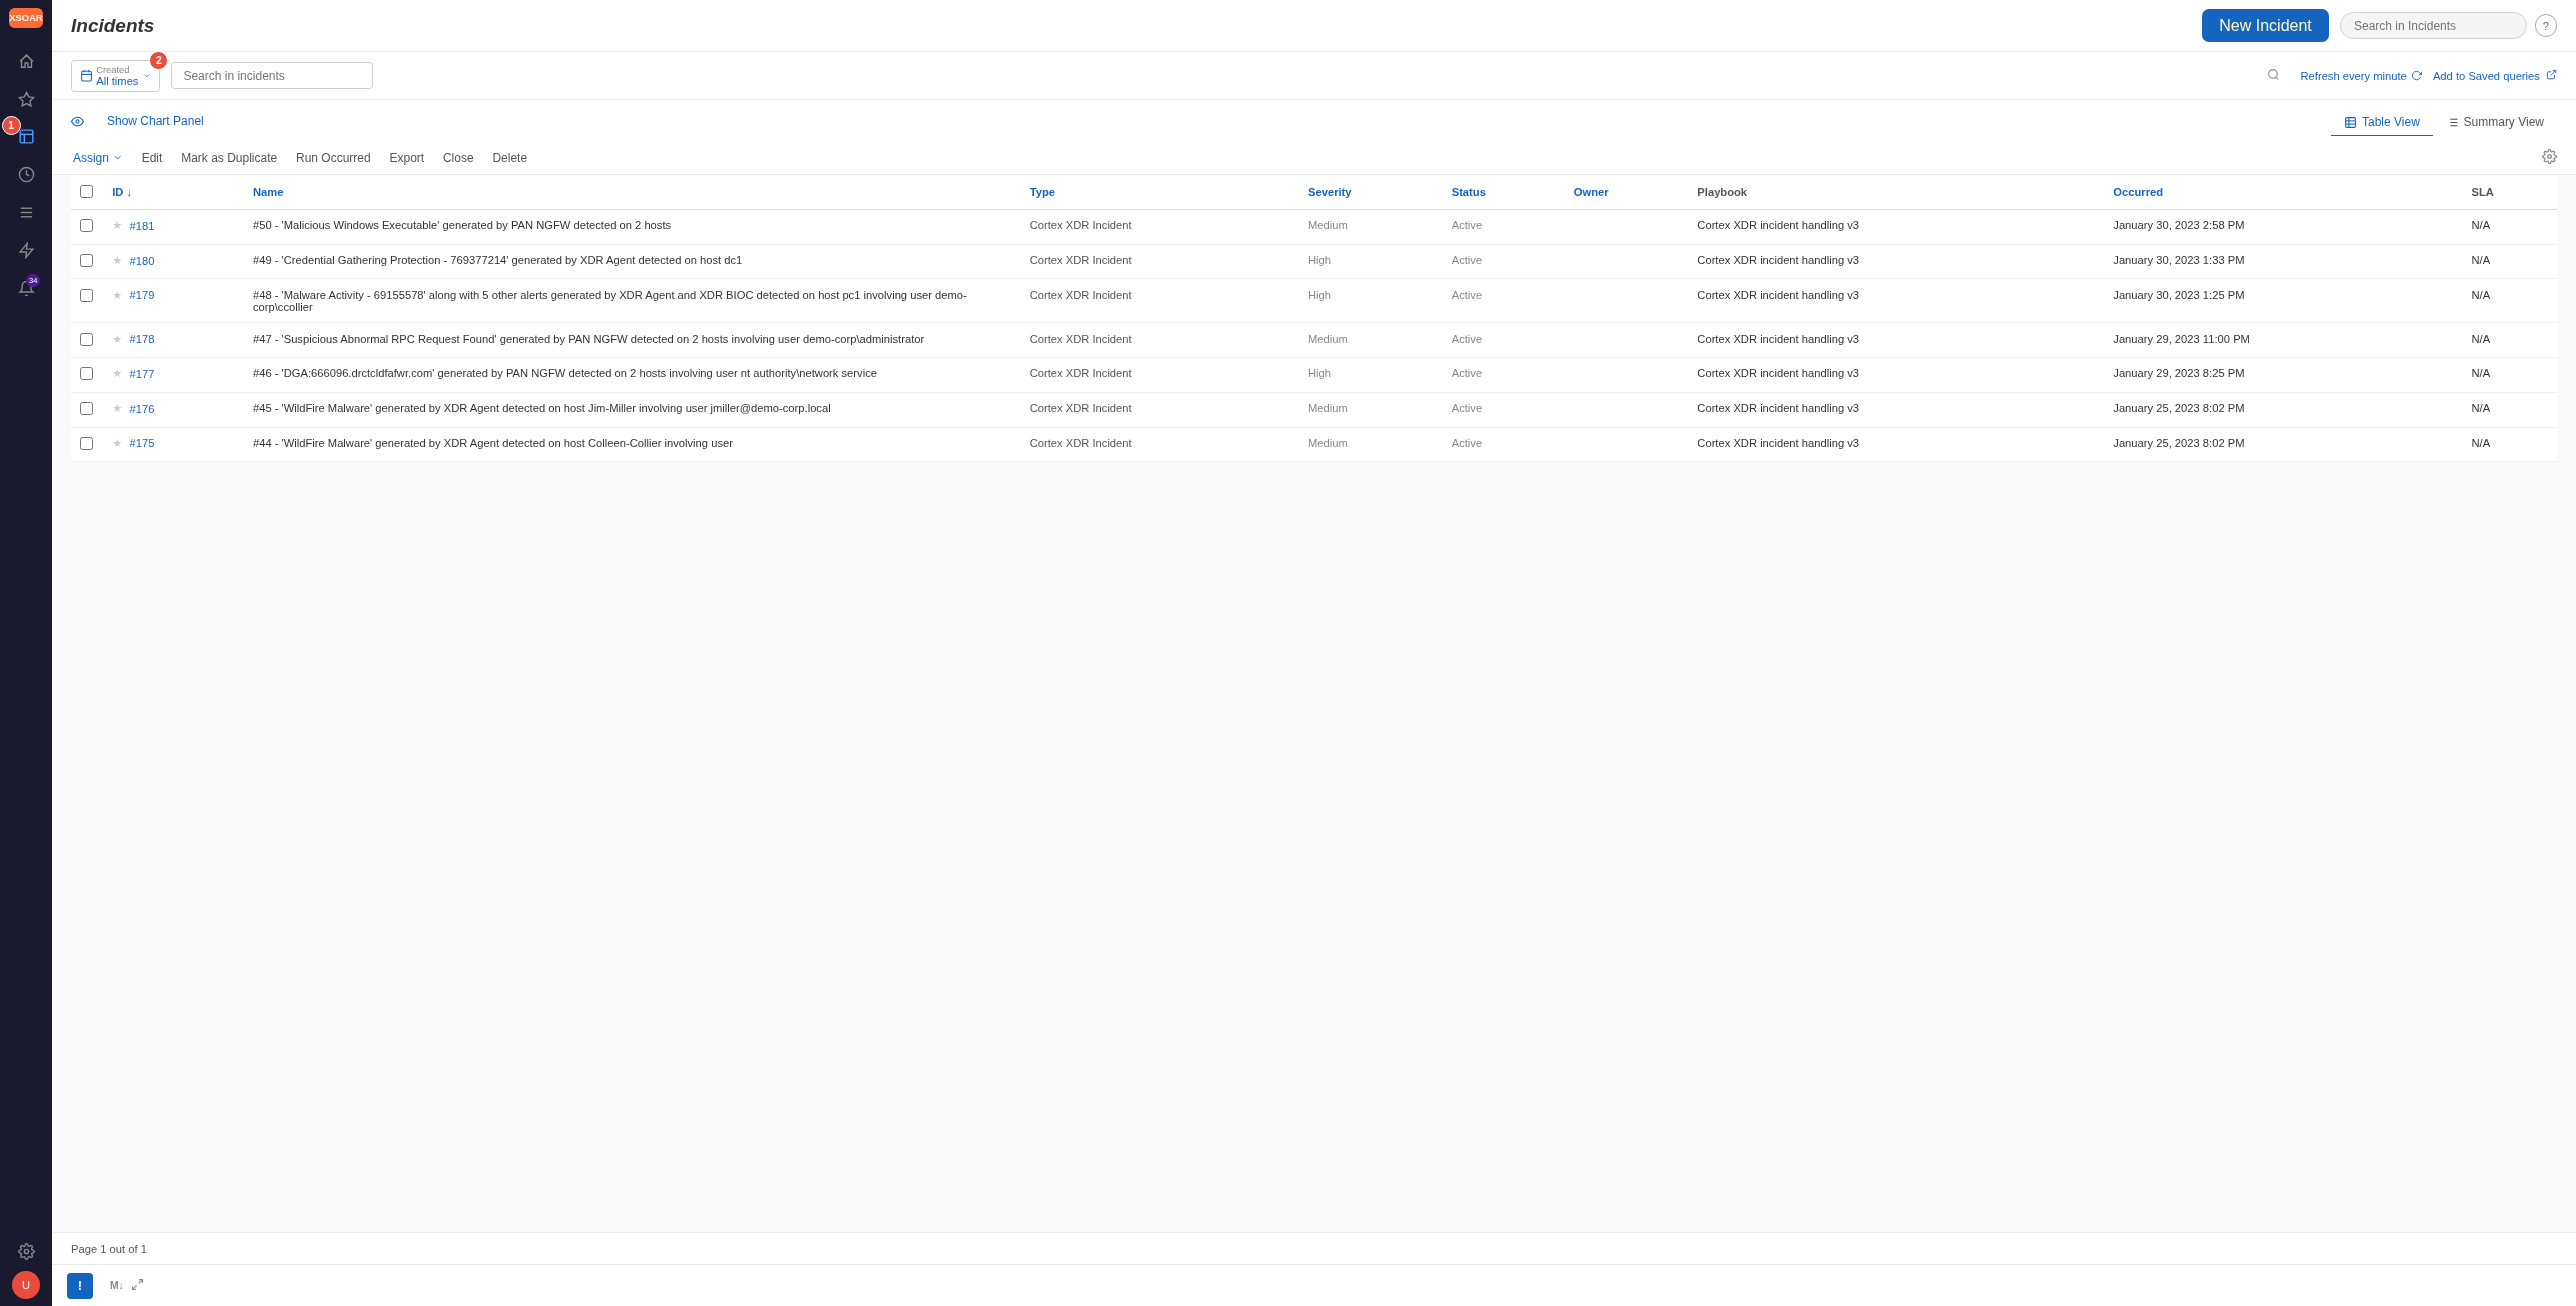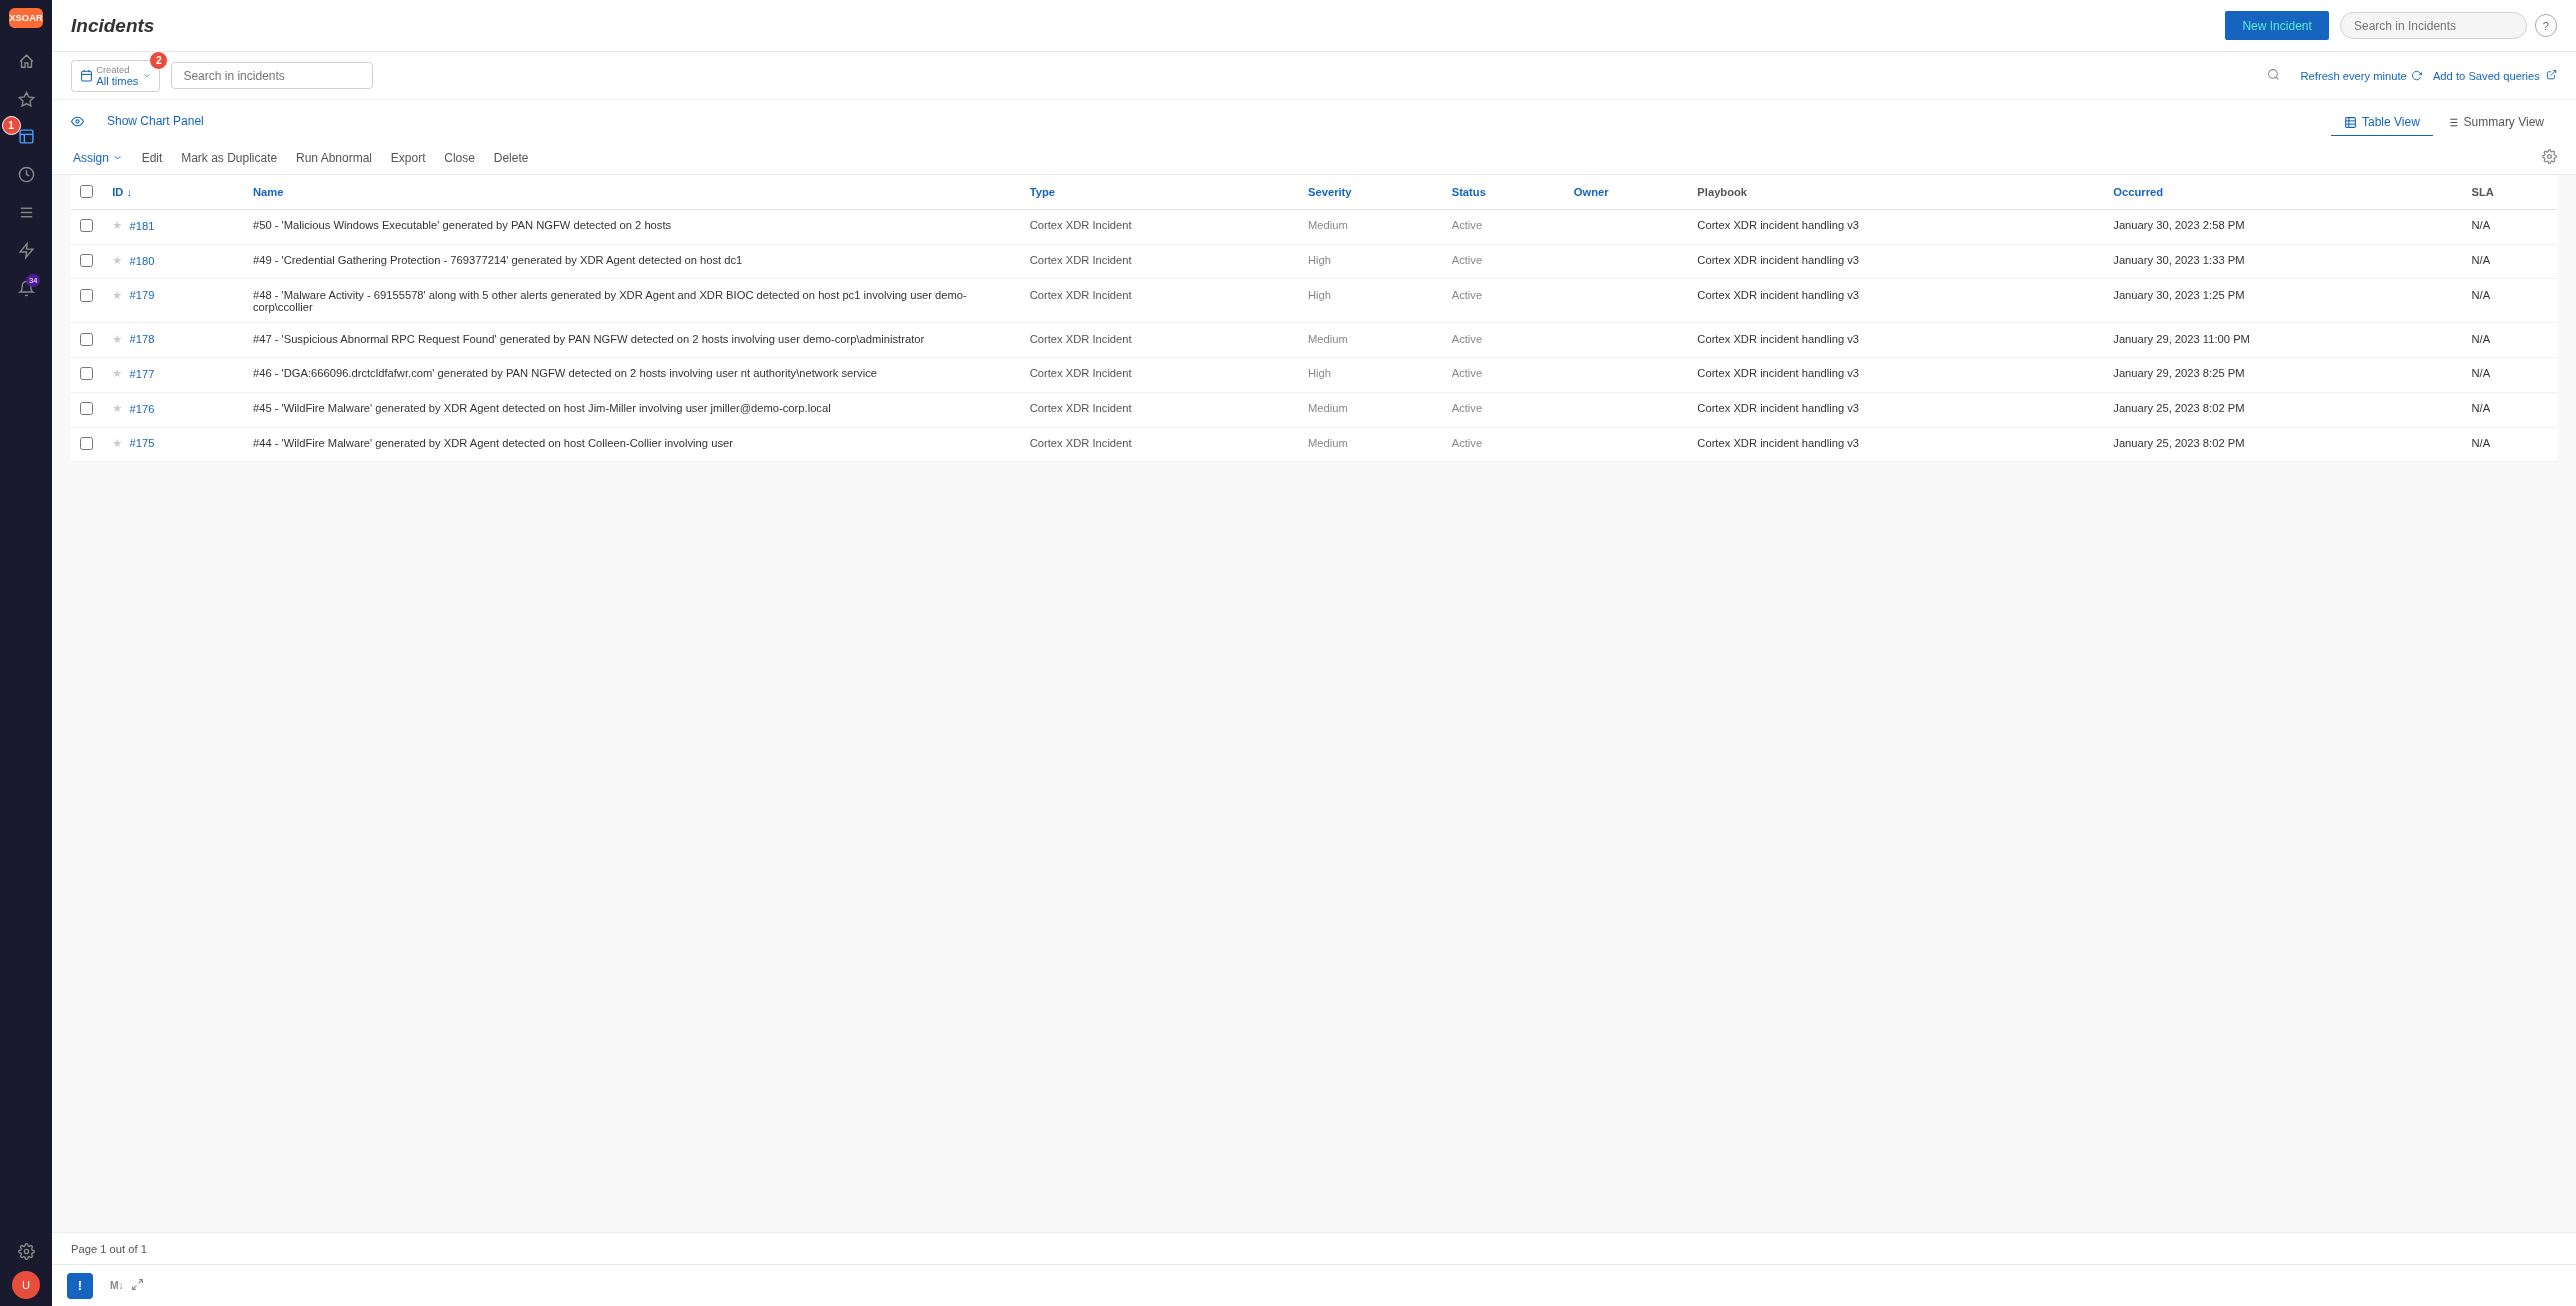--- a/index.html
+++ b/index.html
@@ -14,21 +14,21 @@
     .sidebar-bottom { margin-top: auto; display: flex; flex-direction: column; align-items: center; }
     .sidebar-avatar { width: 28px; height: 28px; background: #e74c3c; border-radius: 50%; display: flex; align-items: center; justify-content: center; color: white; font-size: 11.2px; }
     .badge-num { position: absolute; top: 2.8px; right: 2.8px; background: #4c1d95; color: #fff; font-size: 7.5px; border-radius: 7.5px; padding: 0 2.8px; min-width: 13px; text-align: center; line-height: 13px; }
 
     
     .main { flex: 1; display: flex; flex-direction: column; overflow: hidden; background: #fff; }
 
     
     .topbar { display: flex; align-items: center; padding: 0 19px; height: 52px; border-bottom: 0.9px solid #e8e8e8; background: #fff; flex-shrink: 0; }
     .topbar-title { font-size: 19px; font-weight: 600; color: #333; flex: 1; font-style: italic; }
-    .btn-new-incident { background: #1565c0; color: #5eead4; border: none; border-radius: 2px; padding: 7.5px 17px; font-size: 12px; cursor: pointer; font-weight: 500; margin-right: 11.2px; white-space: nowrap; }
+    .btn-new-incident { background: #1565c0; color: #fef9c3; border: none; border-radius: 7px; padding: 7.5px 17px; font-size: 16px; cursor: pointer; font-weight: 500; margin-right: 11.2px; white-space: nowrap; }
     .search-global { border: 0.9px solid #d0d0d0; border-radius: 19px; padding: 5.6px 13px; font-size: 12px; width: 187px; outline: none; background: #f5f5f5; }
     .help-btn { width: 22.5px; height: 22.5px; border-radius: 50%; border: 0.9px solid #aaa; background: transparent; display: flex; align-items: center; justify-content: center; font-size: 11.2px; cursor: pointer; margin-left: 7.5px; color: #666; }
 
     
     .filter-bar { display: flex; align-items: center; padding: 7.5px 19px; border-bottom: 0.9px solid #eee; background: #fff; flex-shrink: 0; }
     .created-filter { display: flex; align-items: center; gap: 3.7px; color: #1565c0; cursor: pointer; font-size: 11.2px; border: 0.9px solid #d0d0d0; border-radius: 3.7px; padding: 3.7px 7.5px; margin-right: 11.2px; white-space: nowrap; }
     .search-incidents { flex: 1; border: 0.9px solid #d0d0d0; border-radius: 3.7px; padding: 5.6px 34px 5.6px 11.2px; font-size: 12px; outline: none; background: #fff; }
     .search-incidents-wrap { flex: 1; position: relative; }
     .search-incidents-icon { position: absolute; right: 9.4px; top: 50%; transform: translateY(-50%); color: #888; }
     .saved-queries { margin-left: 11.2px; color: #1565c0; font-size: 11.2px; cursor: pointer; white-space: nowrap; }
@@ -243,21 +243,21 @@
 
   <div class="action-toolbar">
     <button class="action-btn">
       <span>Assign</span>
       <svg viewBox="0 0 24 24" fill="none" stroke="currentColor" stroke-width="2">
           <polyline points="6 9 12 15 18 9"></polyline>
         </svg>
     </button>
     <button class="action-btn gray">Edit</button>
     <button class="action-btn gray">Mark as Duplicate</button>
-    <button class="action-btn gray">Run Abnormal</button>
+    <button class="action-btn gray">Run Occurred</button>
     <button class="action-btn gray">Export</button>
     <button class="action-btn gray">Close</button>
     <button class="action-btn gray">Delete</button>
     <button class="gear-btn">
       <svg width="15" height="15" viewBox="0 0 24 24" fill="none" stroke="currentColor" stroke-width="2">
           <circle cx="12" cy="12" r="3"></circle>
           <path d="M19.4 15a1.65 1.65 0 0 0 .33 1.82l.06.06a2 2 0 0 1-2.83 2.83l-.06-.06a1.65 1.65 0 0 0-1.82-.33 1.65 1.65 0 0 0-1 1.51V21a2 2 0 0 1-4 0v-.09A1.65 1.65 0 0 0 9 19.4a1.65 1.65 0 0 0-1.82.33l-.06.06a2 2 0 0 1-2.83-2.83l.06-.06A1.65 1.65 0 0 0 4.68 15a1.65 1.65 0 0 0-1.51-1H3a2 2 0 0 1 0-4h.09A1.65 1.65 0 0 0 4.6 9a1.65 1.65 0 0 0-.33-1.82l-.06-.06a2 2 0 0 1 2.83-2.83l.06.06A1.65 1.65 0 0 0 9 4.68a1.65 1.65 0 0 0 1-1.51V3a2 2 0 0 1 4 0v.09a1.65 1.65 0 0 0 1 1.51 1.65 1.65 0 0 0 1.82-.33l.06-.06a2 2 0 0 1 2.83 2.83l-.06.06A1.65 1.65 0 0 0 19.4 9a1.65 1.65 0 0 0 1.51 1H21a2 2 0 0 1 0 4h-.09a1.65 1.65 0 0 0-1.51 1z"></path>
         </svg>
     </button>
   </div>

